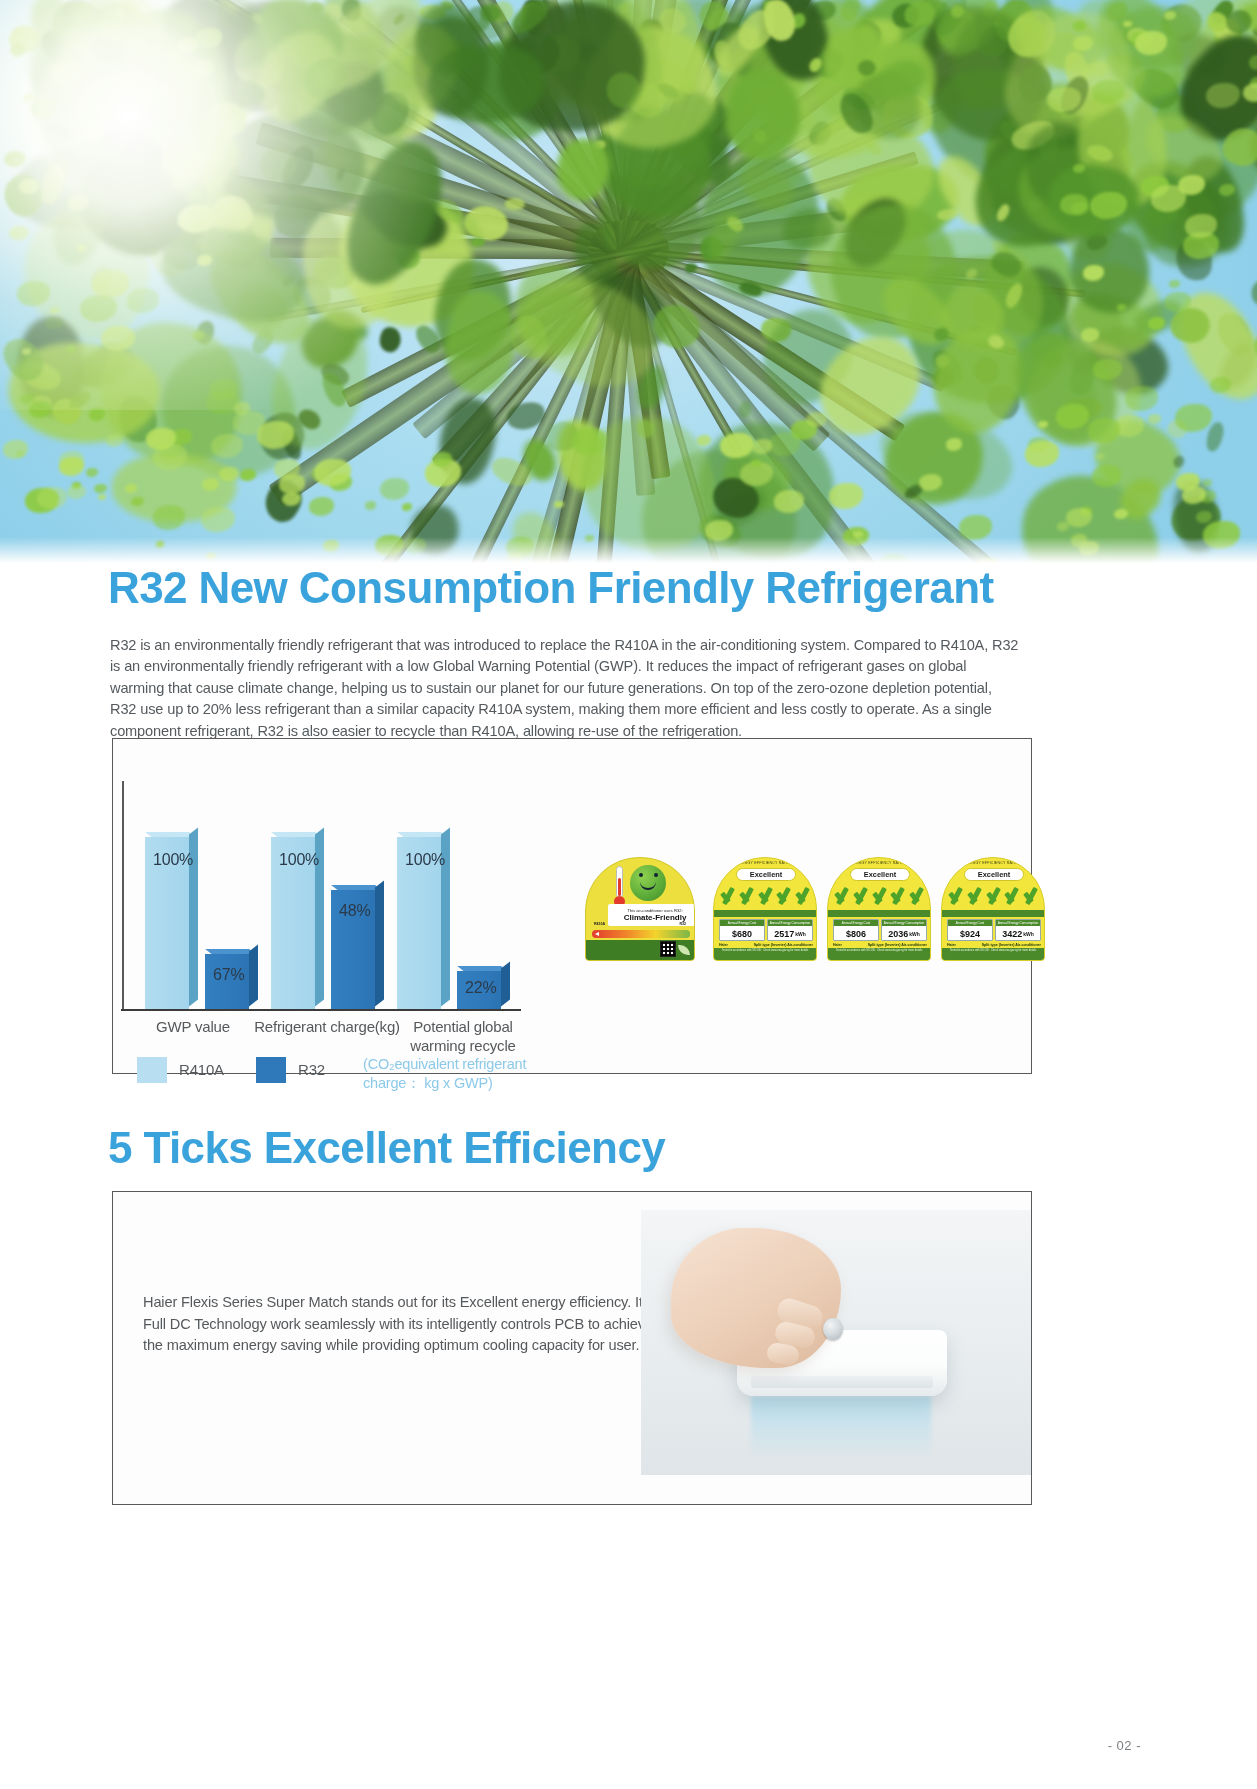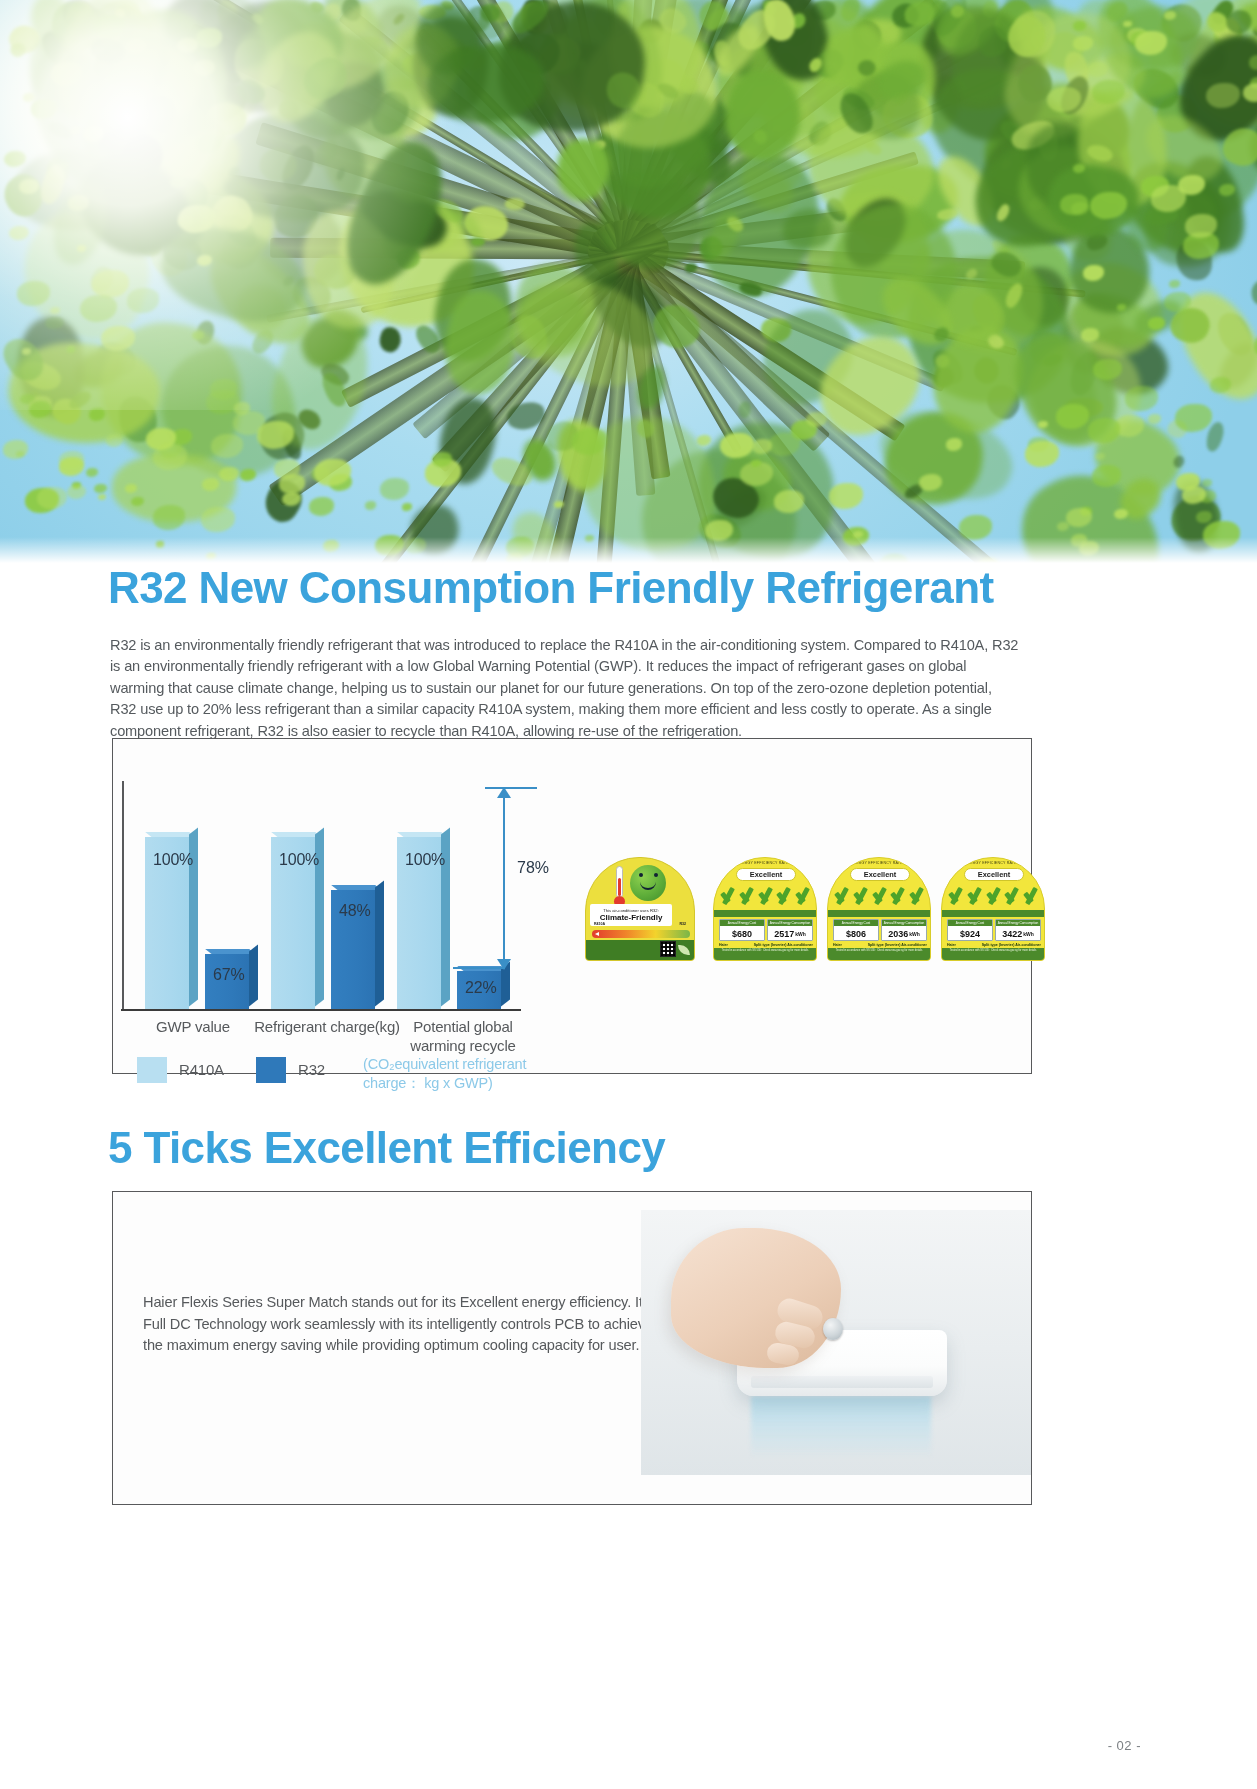--- a/index.html
+++ b/index.html
@@ -189,21 +189,21 @@
   
   .clabel { position:absolute; top:0; left:0; width: 110px; height: 104px;
     border-radius: 54px 54px 4px 4px; background:#ecdf3e; border:1px solid #d3c62c; overflow:hidden; }
   .clabel .thermo { position:absolute; left:30px; top:8px; width:7px; height:32px; background:#fff; border:1px solid #bbb; border-radius:4px; }
   .clabel .thermo::after{content:"";position:absolute;left:1px;bottom:1px;width:3px;height:18px;background:#e23b2e;border-radius:2px;}
   .clabel .bulb{position:absolute;left:28px;top:38px;width:11px;height:11px;background:#e23b2e;border-radius:50%;}
   .clabel .earth{position:absolute;left:44px;top:7px;width:36px;height:36px;border-radius:50%;
     background: radial-gradient(circle at 35% 32%, #8fd14f 0%, #5fae3a 55%, #3f8c2a 100%);}
   .clabel .eye{position:absolute;width:4px;height:4px;border-radius:50%;background:#123;top:15px;}
   .clabel .smile{position:absolute;left:54px;top:24px;width:16px;height:8px;border-bottom:2px solid #123;border-radius:0 0 10px 10px;}
-  .clabel .wbox{position:absolute;left:4px;top:46px;width:82px;height:22px;background:#fff;border-radius:2px;
+  .clabel .wbox{position:absolute;left:22px;top:46px;width:94px;height:22px;background:#fff;border-radius:2px;
     display:flex;flex-direction:column;align-items:center;justify-content:center;}
   .clabel .wbox .l1{font-size:4.2px;color:#222;}
   .clabel .wbox .l2{font-size:8px;font-weight:bold;color:#111;}
   .clabel .scale{position:absolute;left:6px;top:72px;width:98px;height:8px;
     background:linear-gradient(90deg,#e23b2e 0%, #f0842a 35%, #f3d32c 65%, #7ab648 100%);border-radius:4px;}
   .clabel .scale::before{content:"";position:absolute;left:3px;top:2px;width:0;height:0;border-top:2px solid transparent;border-bottom:2px solid transparent;border-right:4px solid #fff;}
   .clabel .sl{position:absolute;font-size:3.6px;font-weight:bold;color:#222;}
   .clabel .qr{position:absolute;right:18px;bottom:3px;width:16px;height:16px;
     background:
       repeating-linear-gradient(90deg,#111 0 2px,#fff 2px 4px),
@@ -945,28 +945,20 @@
           <div class="front"></div>
         <span class="bar-label">100%</span>
       </div>
       <div class="bar dark" style="left:344px; width:44px; height:38px;">
         <div class="top"></div>
           <div class="side"></div>
           <div class="front"></div>
         <span class="bar-label" style="top:8px">22%</span>
       </div>
 
-      <div class="arrow-wrap">
-        <div class="tick-top"></div>
-        <div class="tick-bot"></div>
-        <div class="arrow-line"></div>
-        <div class="ah up"></div>
-        <div class="ah down"></div>
-        <span class="arrow-val">78%</span>
-      </div>
 
       <span class="cat-label" style="left:20px; top:262px; width:120px;">GWP value</span>
       <span class="cat-label" style="left:140px; top:262px; width:148px;">Refrigerant charge(kg)</span>
       <span class="cat-label" style="left:288px; top:262px; width:124px;">Potential global</span>
       <span class="cat-label" style="left:288px; top:281px; width:124px;">warming recycle</span>
 
       <div class="legend-swatch" style="left:24px; top:302px; background:#b8dff1;"></div>
       <span class="legend-text" style="left:66px; top:306px;">R410A</span>
 
       <div class="legend-swatch" style="left:143px; top:302px; background:#2f79ba;"></div>

